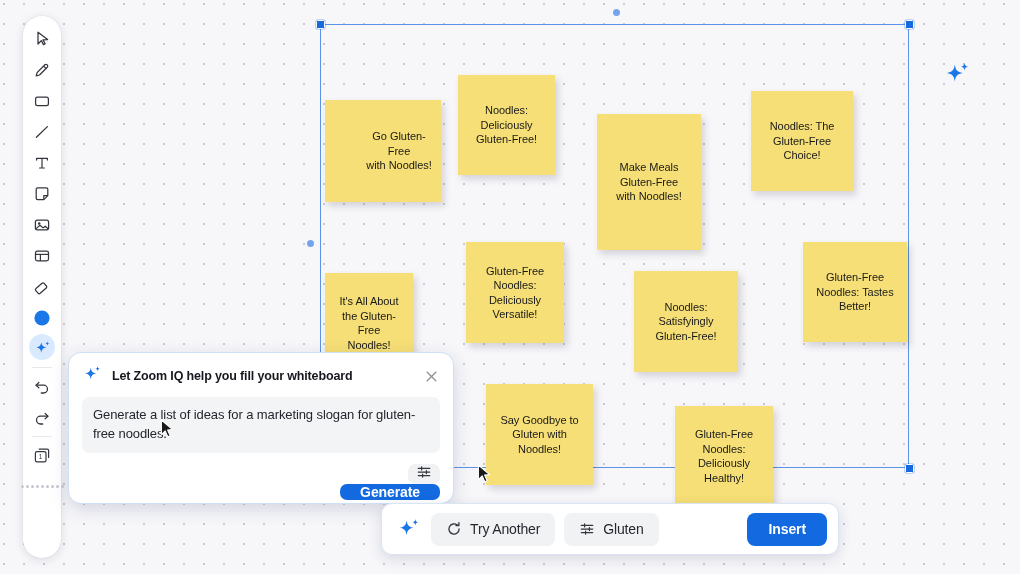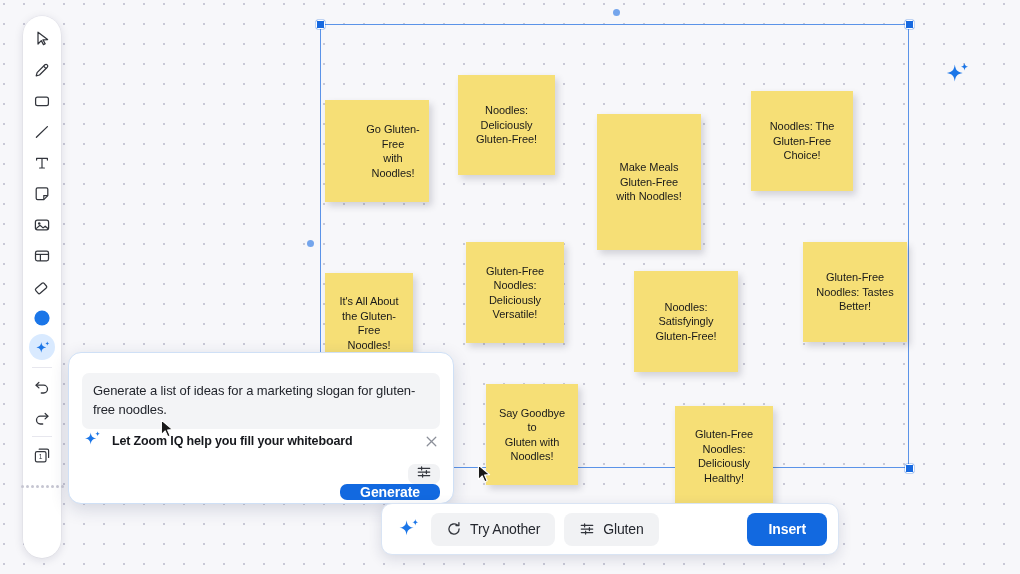--- a/index.html
+++ b/index.html
@@ -366,21 +366,21 @@
   <div id="selection">
     <span class="handle h-tl"></span>
     <span class="handle h-tr"></span>
     <span class="handle h-bl"></span>
     <span class="handle h-br"></span>
     <span class="midpt m-top"></span>
     <span class="midpt m-left"></span>
   </div>
 
   <div id="notes-layer">
-      <div class="note" style="left: 325px; top: 57px; width: 104px; height: 102px; background: rgb(246, 223, 118); padding-left: 40px;">Go Gluten-Free
+      <div class="note" style="left: 325px; top: 57px; width: 116px; height: 102px; background: rgb(246, 223, 118); padding-left: 40px;">Go Gluten-Free
 with Noodles!</div>
       <div class="note" style="left: 458px; top: 32px; width: 97px; height: 100px; background: rgb(246, 223, 118);">Noodles:
 Deliciously
 Gluten-Free!</div>
       <div class="note" style="left: 597px; top: 71px; width: 104px; height: 136px; background: rgb(246, 223, 118);">Make Meals
 Gluten-Free
 with Noodles!</div>
       <div class="note" style="left: 751px; top: 48px; width: 102px; height: 100px; background: rgb(246, 223, 118);">Noodles: The
 Gluten-Free
 Choice!</div>
@@ -390,55 +390,55 @@
       <div class="note" style="left: 466px; top: 199px; width: 98px; height: 101px; background: rgb(246, 223, 118);">Gluten-Free
 Noodles:
 Deliciously
 Versatile!</div>
       <div class="note" style="left: 634px; top: 228px; width: 104px; height: 101px; background: rgb(246, 223, 118);">Noodles:
 Satisfyingly
 Gluten-Free!</div>
       <div class="note" style="left: 803px; top: 199px; width: 104px; height: 100px; background: rgb(246, 223, 118);">Gluten-Free
 Noodles: Tastes
 Better!</div>
-      <div class="note" style="left: 486px; top: 341px; width: 92px; height: 101px; background: rgb(246, 223, 118);">Say Goodbye to
+      <div class="note" style="left: 486px; top: 341px; width: 107px; height: 101px; background: rgb(246, 223, 118);">Say Goodbye to
 Gluten with
 Noodles!</div>
       <div class="note" style="left: 675px; top: 363px; width: 98px; height: 100px; background: rgb(246, 223, 118);">Gluten-Free
 Noodles:
 Deliciously
 Healthy!</div>
     </div>
 
   <div id="canvas-sparkle">
     <span>
       <svg width="29" height="29" viewBox="0 0 29 29">
         <path d="M11.8 4.6 C12.6 10.3 14.3 12.1 19.7 13 C14.3 13.9 12.6 15.7 11.8 21.4 C11 15.7 9.3 13.9 3.9 13 C9.3 12.1 11 10.3 11.8 4.6 Z" fill="#1b76e8"></path>
         <path d="M21.5 3.1 C21.9 5.6 22.5 6.3 25 6.8 C22.5 7.3 21.9 8 21.5 10.5 C21.1 8 20.5 7.3 18 6.8 C20.5 6.3 21.1 5.6 21.5 3.1 Z" fill="#1b76e8"></path>
       </svg>
     </span>
   </div>
 
   <div id="iq-dialog">
-    <div id="iq-prompt">Generate a list of ideas for a marketing slogan for gluten-free noodles.</div>
-
     <div id="iq-head">
       <span>
         <svg width="21" height="21" viewBox="0 0 21 21">
           <path d="M8.7 3.6 C9.3 7.6 10.5 8.9 14.4 9.5 C10.5 10.1 9.3 11.4 8.7 15.4 C8.1 11.4 6.9 10.1 3 9.5 C6.9 8.9 8.1 7.6 8.7 3.6 Z" fill="#1b76e8"></path>
           <path d="M15.6 2.2 C15.9 3.9 16.3 4.4 18 4.7 C16.3 5 15.9 5.5 15.6 7.2 C15.3 5.5 14.9 5 13.2 4.7 C14.9 4.4 15.3 3.9 15.6 2.2 Z" fill="#1b76e8"></path>
         </svg>
       </span>
       <span id="iq-title">Let Zoom IQ help you fill your whiteboard</span>
       <span id="iq-close">
         <svg width="13" height="13" viewBox="0 0 13 13">
             <path d="M2.2 2.2 L10.8 10.8 M10.8 2.2 L2.2 10.8" stroke="#8b8f99" stroke-width="1.25" stroke-linecap="round"></path>
           </svg>
       </span>
     </div>
+
+    <div id="iq-prompt">Generate a list of ideas for a marketing slogan for gluten-free noodles.</div>
 
     <div id="iq-footer">
       <span id="iq-settings">
         <span>
           <svg width="16" height="16" viewBox="0 0 16 16">
             <path d="M2.3 4.4 H13.7 M2.3 8 H13.7 M2.3 11.6 H13.7" stroke="#33363d" stroke-width="1.25" stroke-linecap="round"></path>
             <path d="M5.6 2.9 V5.9 M10.4 6.5 V9.5 M6.6 10.1 V13.1" stroke="#33363d" stroke-width="1.25" stroke-linecap="round"></path>
           </svg>
         </span>
       </span>

